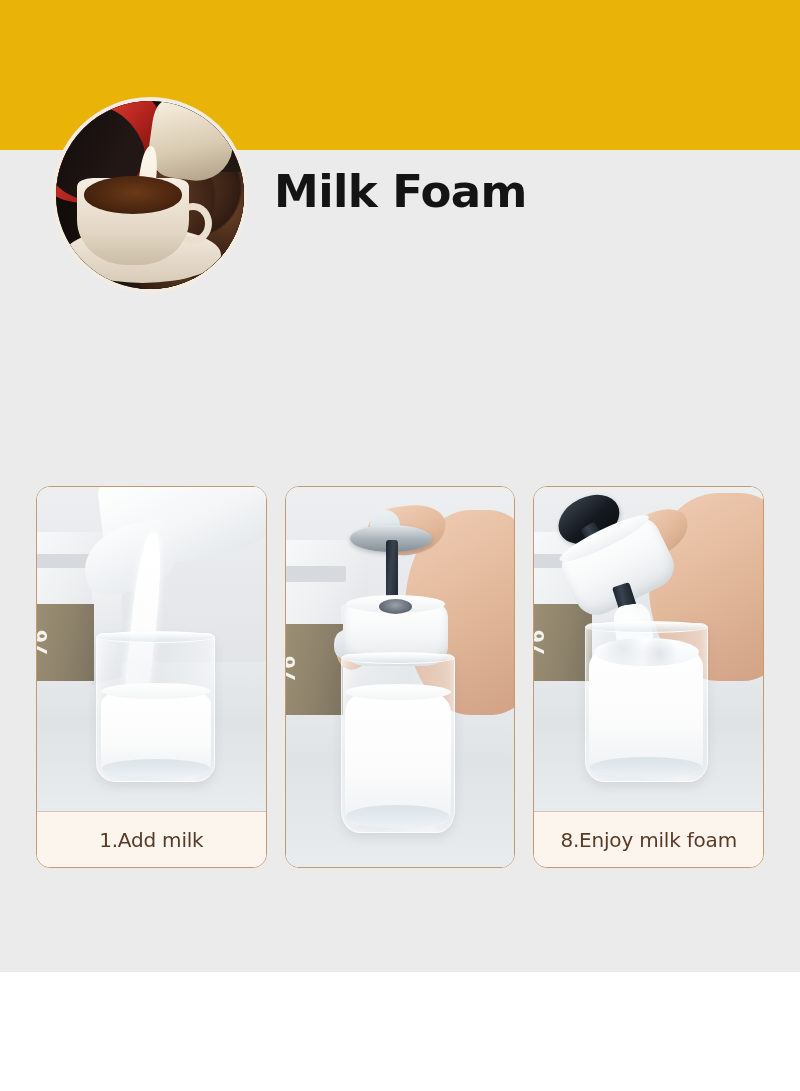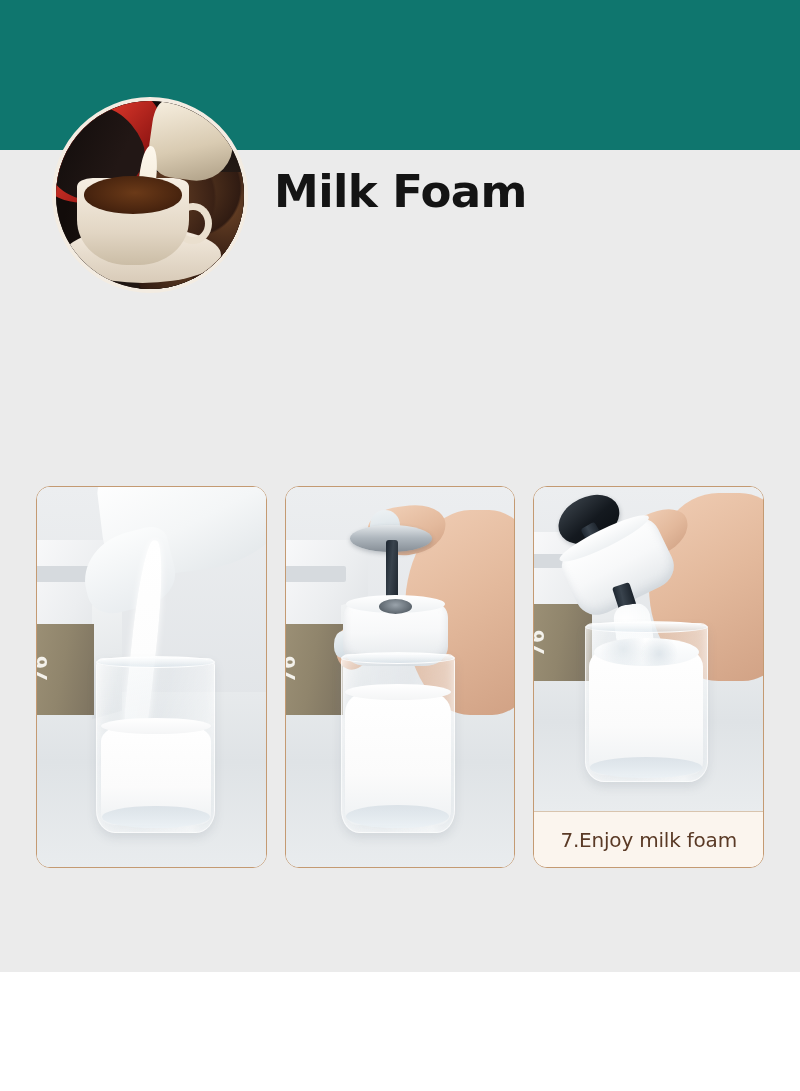--- a/index.html
+++ b/index.html
@@ -10,21 +10,21 @@
     height: 1091px;
     background: #ffffff;
     font-family: "Liberation Sans", sans-serif;
     overflow: hidden;
   }
 
   .page {
     position: relative;
     width: 800px;
     height: 930px;
-    background: #0f766e;
+    background: #eab308;
   }
 
   
   .content-band {
     position: absolute;
     left: 0;
     top: 150px;
     width: 800px;
     height: 822px;
     background: #ebebeb;
@@ -437,20 +437,23 @@
         <div class="stream1"></div>
 
         <div class="glass" style="left:26%; top:45%; width:52%; height:46%;">
           <div class="glass-rim"></div>
           <div class="milk-fill" style="height:58%;">
             <div class="milk-surface"></div>
           </div>
           <div class="glass-base"></div>
         </div>
       </div>
+      <div class="caption">
+        <span class="caption-text">1.Add milk</span>
+      </div>
     </div>
 
     <div class="step-card">
       <div class="photo">
         <div class="scene-wall"></div>
         <div class="scene-desk"></div>
         <div class="box-white"></div>
         <div class="box-tan-edge"></div>
         <div class="box-tan">
           <span class="sku">76</span>
@@ -507,18 +510,18 @@
 
         <div class="glass" style="left:22%; top:42%; width:54%; height:49%;">
           <div class="glass-rim"></div>
           <div class="milk-fill" style="height:82%;">
             <div class="foam-top" style="top:-8px;"></div>
           </div>
           <div class="glass-base"></div>
         </div>
       </div>
       <div class="caption">
-        <span class="caption-text">7.Enjoy milk foam</span>
+        <span class="caption-text">8.Enjoy milk foam</span>
       </div>
     </div>
 
   </div>
 </div>
 
 </body></html>

